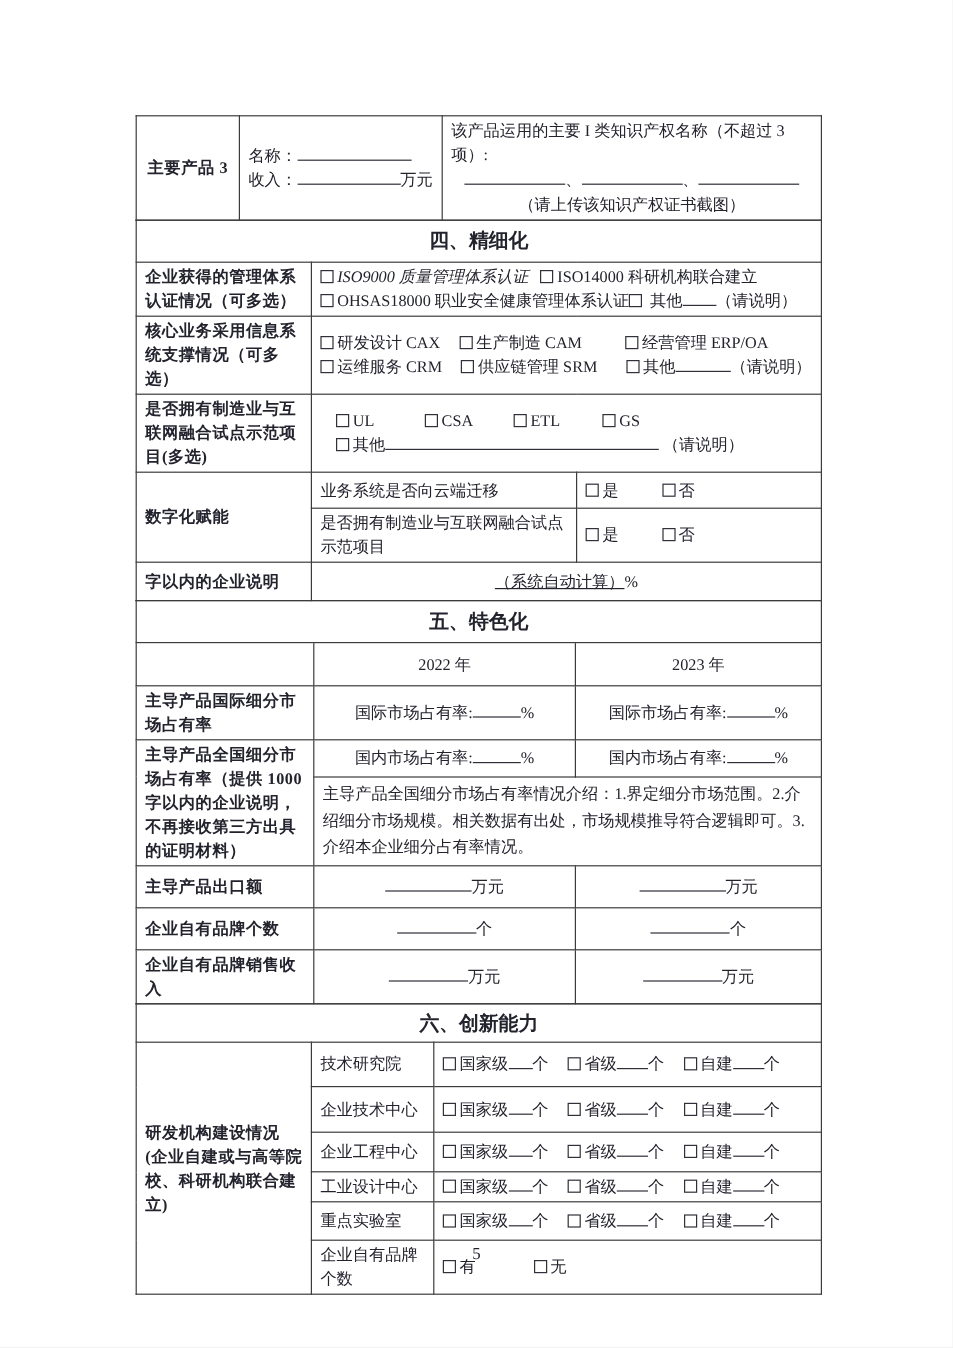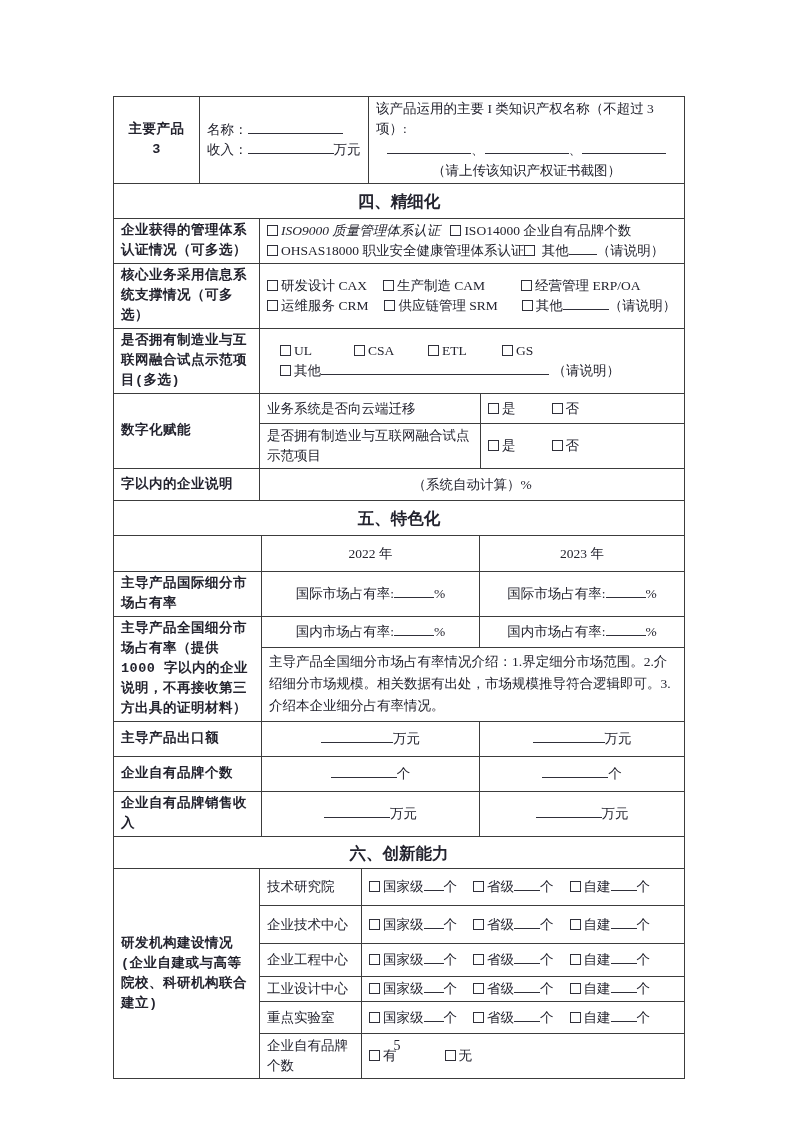--- a/index.html
+++ b/index.html
@@ -24,39 +24,39 @@
     overflow: hidden;
   }
   .sec-title {
     text-align: center;
     font-weight: bold;
     font-size: 16.5px;
     font-family: "Liberation Sans", "DejaVu Sans", sans-serif;
   }
   .lbl {
     font-weight: bold;
-    font-family: Liberation Mono, monospace;
+    font-family: Liberation Serif, serif;
     letter-spacing: 0.5px;
   }
   .c { text-align: center; }
   .cb {
     display: inline-block;
     width: 11px; height: 11px;
     border: 1px solid #30303a;
     vertical-align: -1px;
     margin-right: 3px;
     background: #fff;
   }
   .bl {
     display: inline-block;
     height: 0.85em;
     border-bottom: 1px solid #30303a;
   }
   .opt { white-space: nowrap; }
-  .u { }
+  .u { text-decoration: underline; }
   .pagenum {
     position: absolute;
     top: 1036px; left: 0; right: 0;
     text-align: center;
     font-size: 14px;
   }
   .g10 { margin-right: 10px; font-style: italic; } .g16 { margin-right: 16px; }
   .g24 { margin-right: 24px; } .g36 { margin-right: 36px; }
   .g48 { margin-right: 48px; }
   .w74 { display: inline-block; width: 74px; }
@@ -103,21 +103,21 @@
           <col style="width:204px">
         </colgroup>
       <tbody>
           <tr style="height:35px">
         <td colspan="3" class="sec-title">四、精细化</td>
       </tr>
       <tr style="height:42px">
         <td class="lbl">企业获得的管理体系认证情况（可多选）</td>
         <td colspan="2">
           <div>
-            <span class="opt g10"><span class="cb"></span><span>ISO9000 质量管理体系认证</span></span><span class="opt"><span class="cb"></span><span>ISO14000 企业自有品牌个数</span></span>
+            <span class="opt g10"><span class="cb"></span><span>ISO9000 质量管理体系认证</span></span><span class="opt"><span class="cb"></span><span>ISO14000 科研机构联合建立</span></span>
           </div>
           <div>
             <span class="opt"><span class="cb"></span><span>OHSAS18000 职业安全健康管理体系认证</span></span><span class="cb"></span> <span>其他</span><span class="bl" style="width:28px"></span><span>（请说明）</span>
           </div>
         </td>
       </tr>
       <tr style="height:42px">
         <td class="lbl">核心业务采用信息系统支撑情况（可多选）</td>
         <td colspan="2">
           <div>

